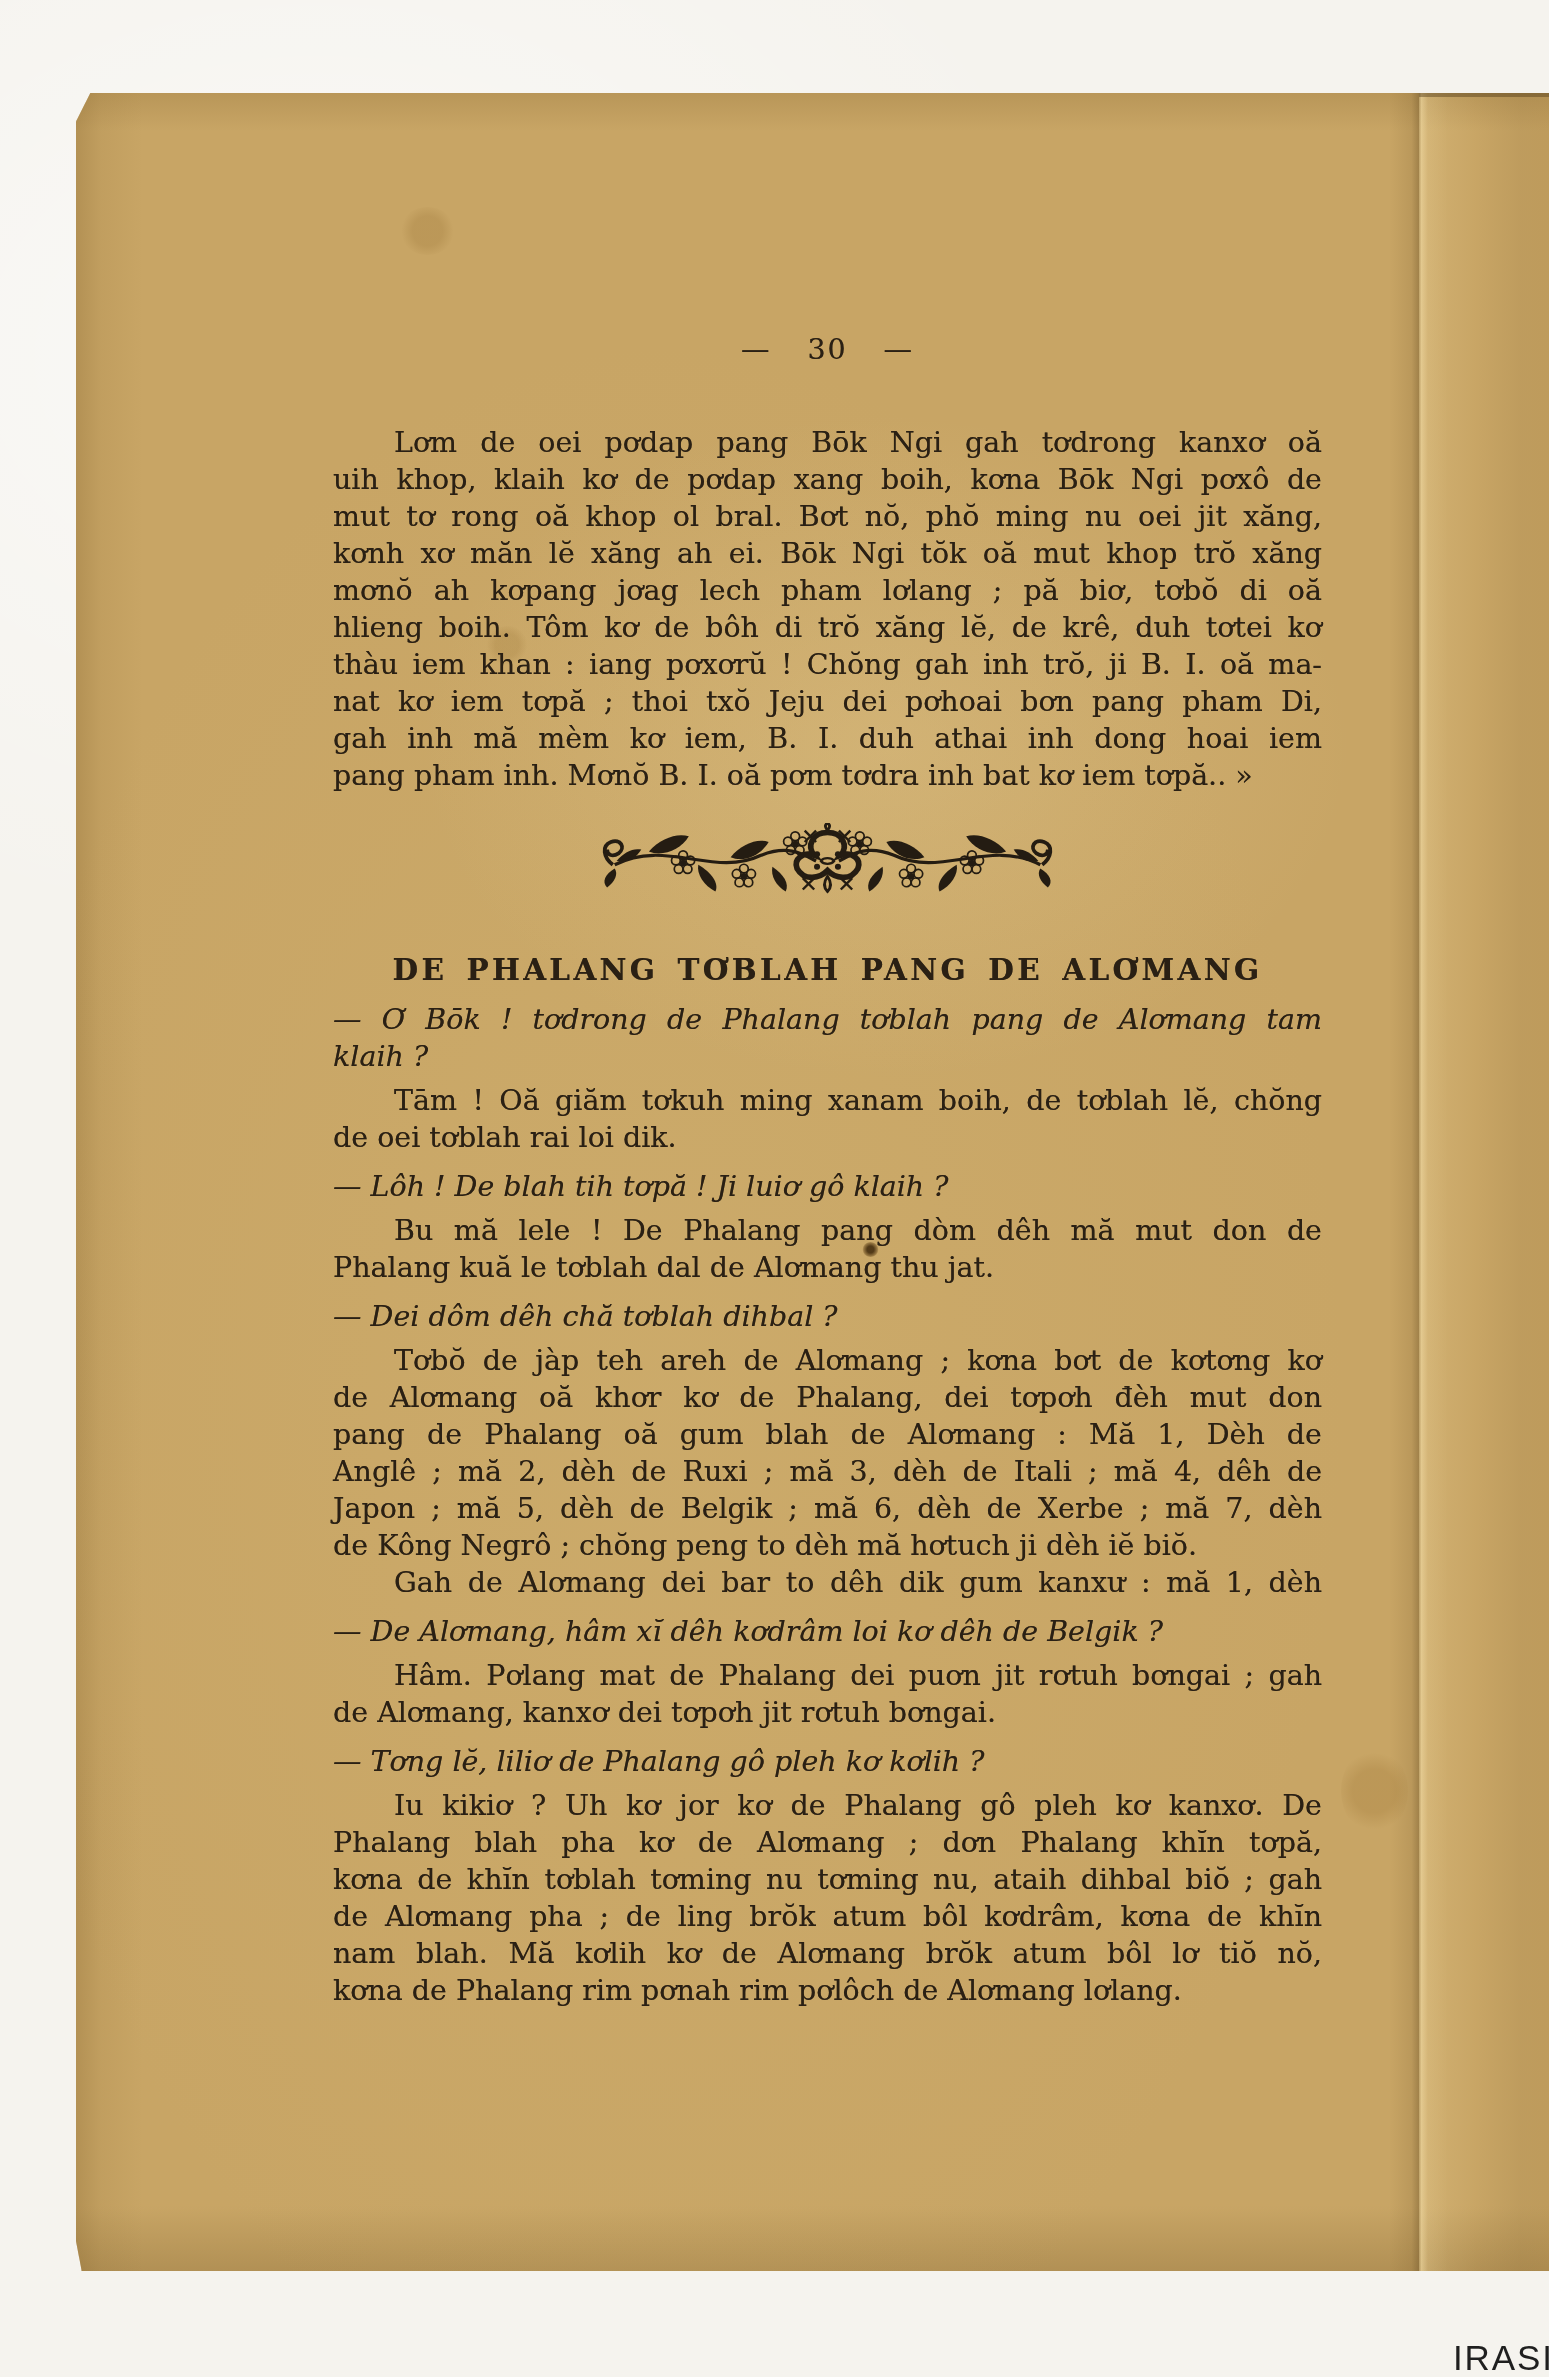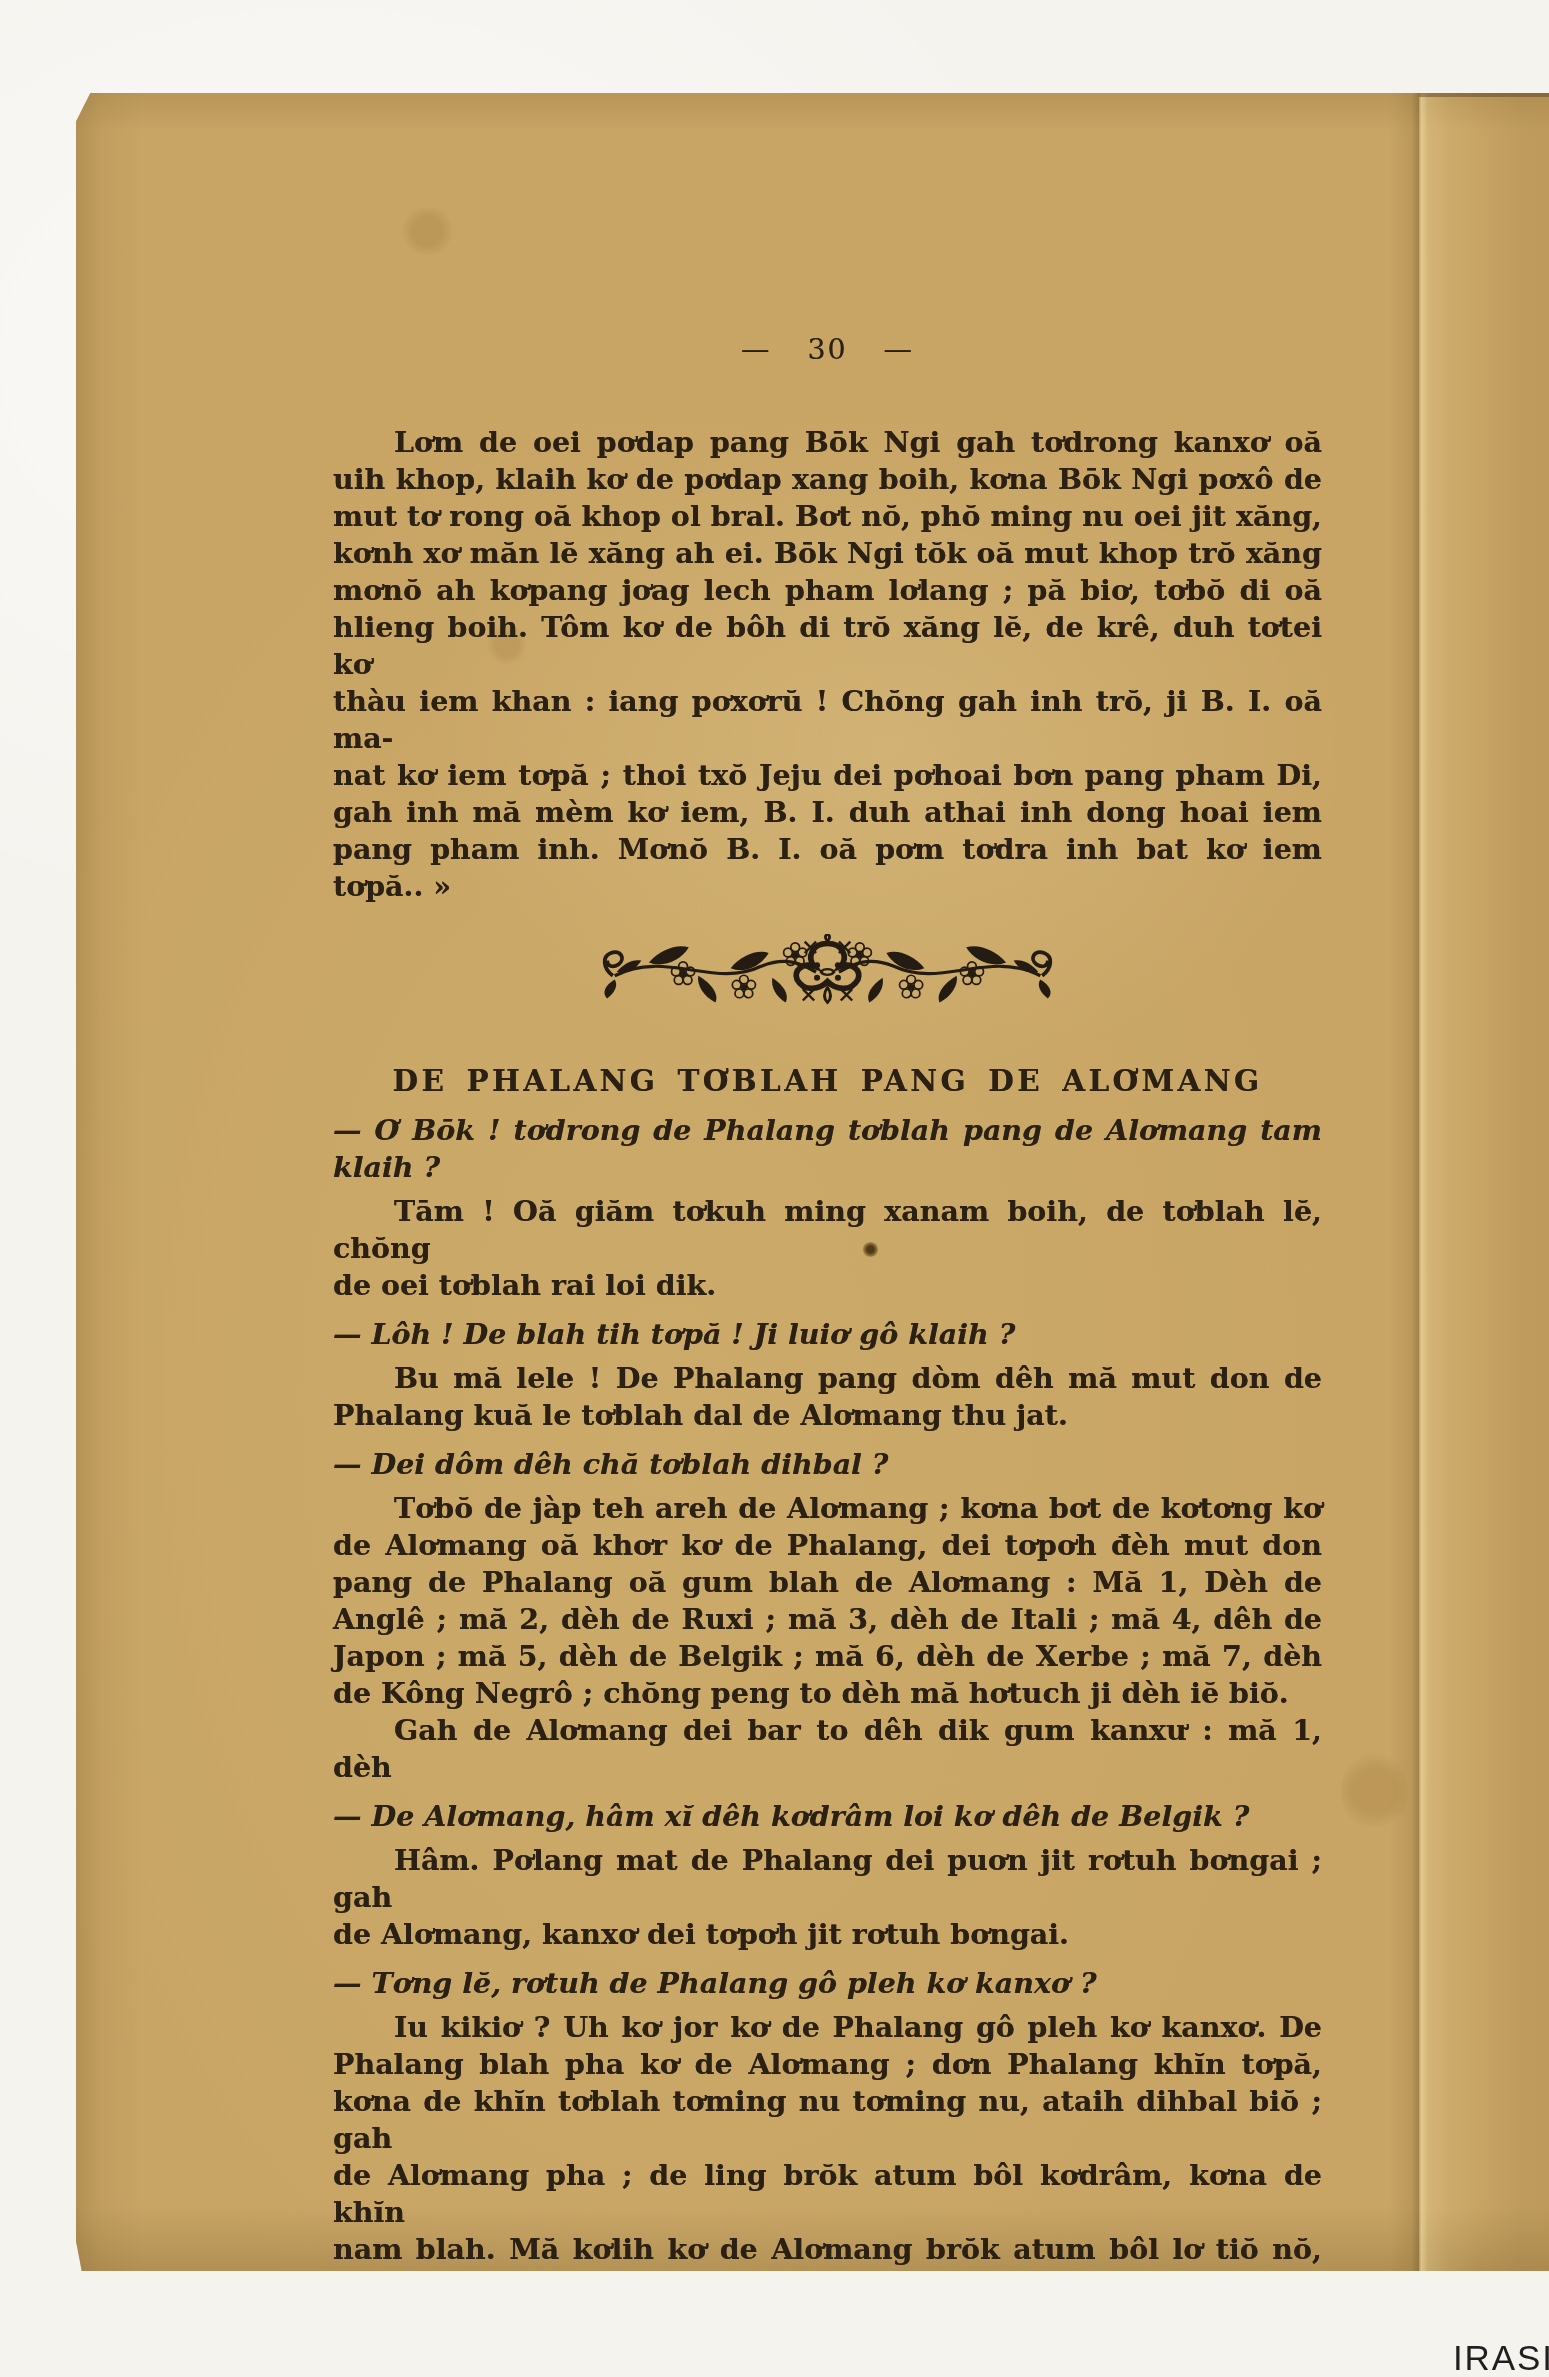--- a/index.html
+++ b/index.html
@@ -52,21 +52,21 @@
   
   #column{
     position:absolute;left:257px;top:238px;width:989px;
     color:#2a2014;font-size:28.5px;line-height:37px;
     text-shadow:0 0 0.5px rgba(42,32,20,0.6);
   }
   #page-number{
     height:38px;margin-bottom:55px;text-align:center;
     font-size:28.5px;letter-spacing:1.9px;word-spacing:25px;
   }
-  .tline{text-align:justify;text-align-last:justify;white-space:normal;font-weight:bold;}
+  .tline{text-align:justify;text-align-last:justify;white-space:normal;}
   .tline.last{text-align-last:left;}
   .tline.first-indent{text-indent:61px;}
   .para{margin:0;}
   .para.question{font-style:italic;margin-top:11.4px;margin-bottom:7.6px;}
   .para.question:first-child{margin-top:0;}
   #divider{margin-top:28.5px;height:76px;text-align:center;}
   #divider svg{display:inline-block;}
   #section-heading{
     margin:52px 0 10px 0;height:38px;text-align:center;
     font-size:29.5px;font-weight:bold;letter-spacing:3.3px;word-spacing:5.7px;
@@ -239,21 +239,21 @@
             <div class="tline first-indent">Gah de Alơmang dei bar to dêh dik gum kanxư : mă 1, dèh</div>
           </div>
           <div class="para question">
             <div class="tline last">— De Alơmang, hâm xĭ dêh kơdrâm loi kơ dêh de Belgik ?</div>
           </div>
           <div class="para answer">
             <div class="tline first-indent">Hâm. Pơlang mat de Phalang dei puơn jit rơtuh bơngai ; gah</div>
             <div class="tline last">de Alơmang, kanxơ dei tơpơh jit rơtuh bơngai.</div>
           </div>
           <div class="para question">
-            <div class="tline last">— Tơng lĕ, rơtuh de Phalang gô pleh kơ kanxơ ?</div>
+            <div class="tline last">— Tơng lĕ, liliơ de Phalang gô pleh kơ kơlih ?</div>
           </div>
           <div class="para answer">
             <div class="tline first-indent">Iu kikiơ ? Uh kơ jor kơ de Phalang gô pleh kơ kanxơ. De</div>
             <div class="tline">Phalang blah pha kơ de Alơmang ; dơn Phalang khĭn tơpă,</div>
             <div class="tline">kơna de khĭn tơblah tơming nu tơming nu, ataih dihbal biŏ ; gah</div>
             <div class="tline">de Alơmang pha ; de ling brŏk atum bôl kơdrâm, kơna de khĭn</div>
             <div class="tline">nam blah. Mă kơlih kơ de Alơmang brŏk atum bôl lơ tiŏ nŏ,</div>
             <div class="tline last">kơna de Phalang rim pơnah rim pơlôch de Alơmang lơlang.</div>
           </div>
         </div>

